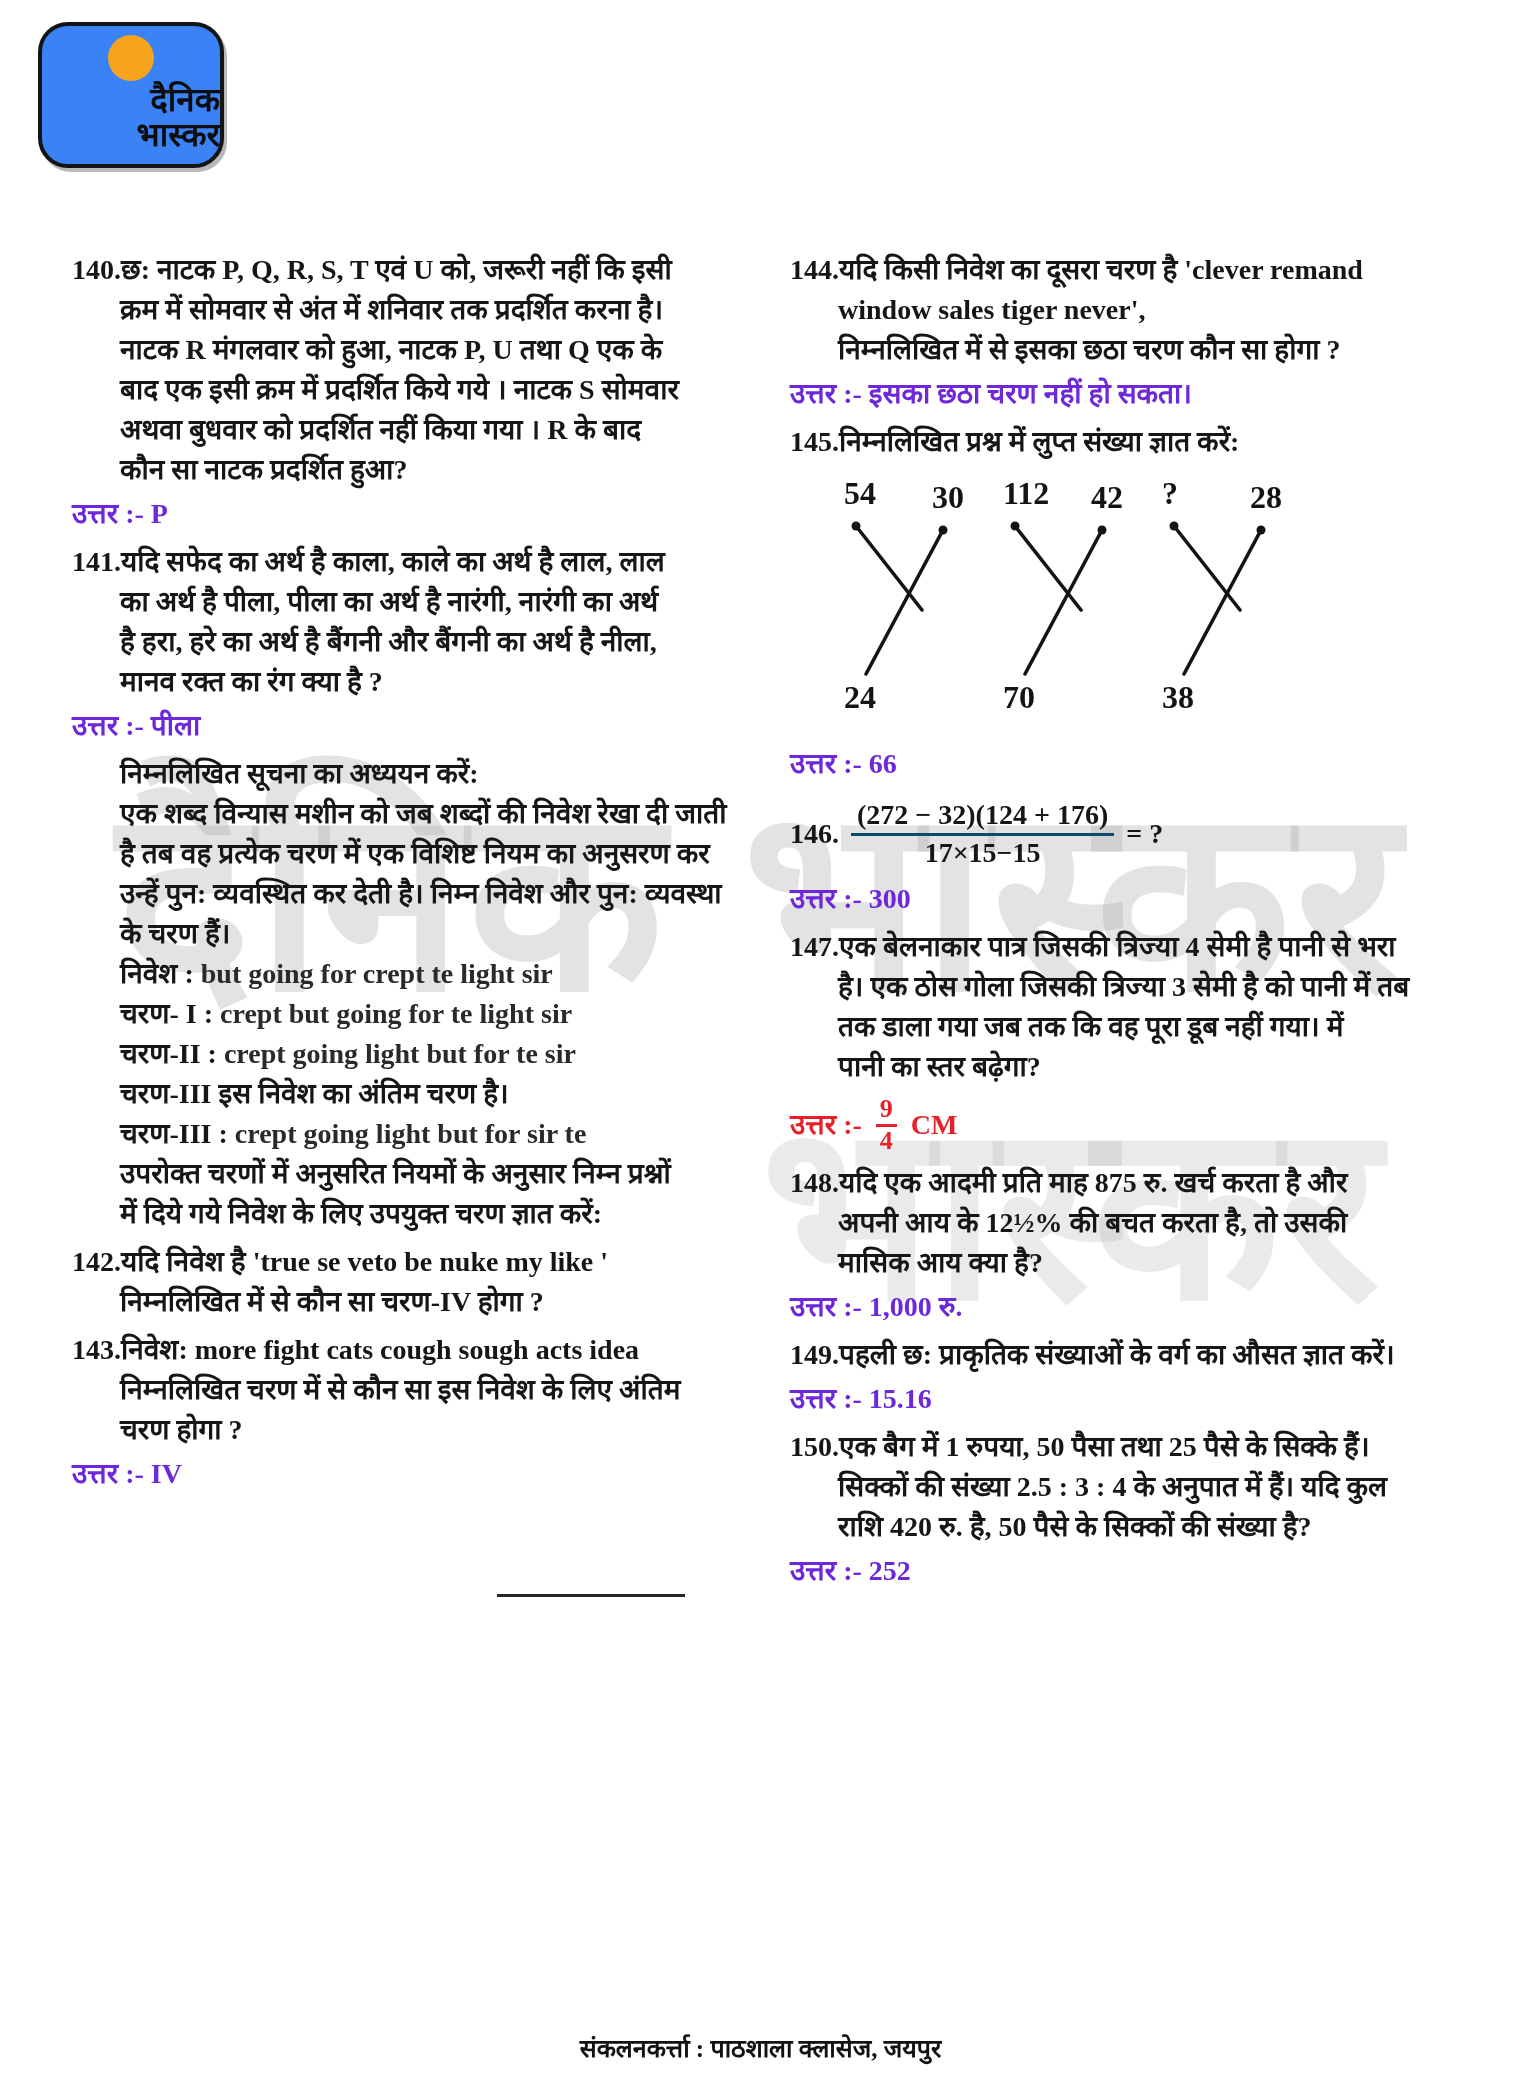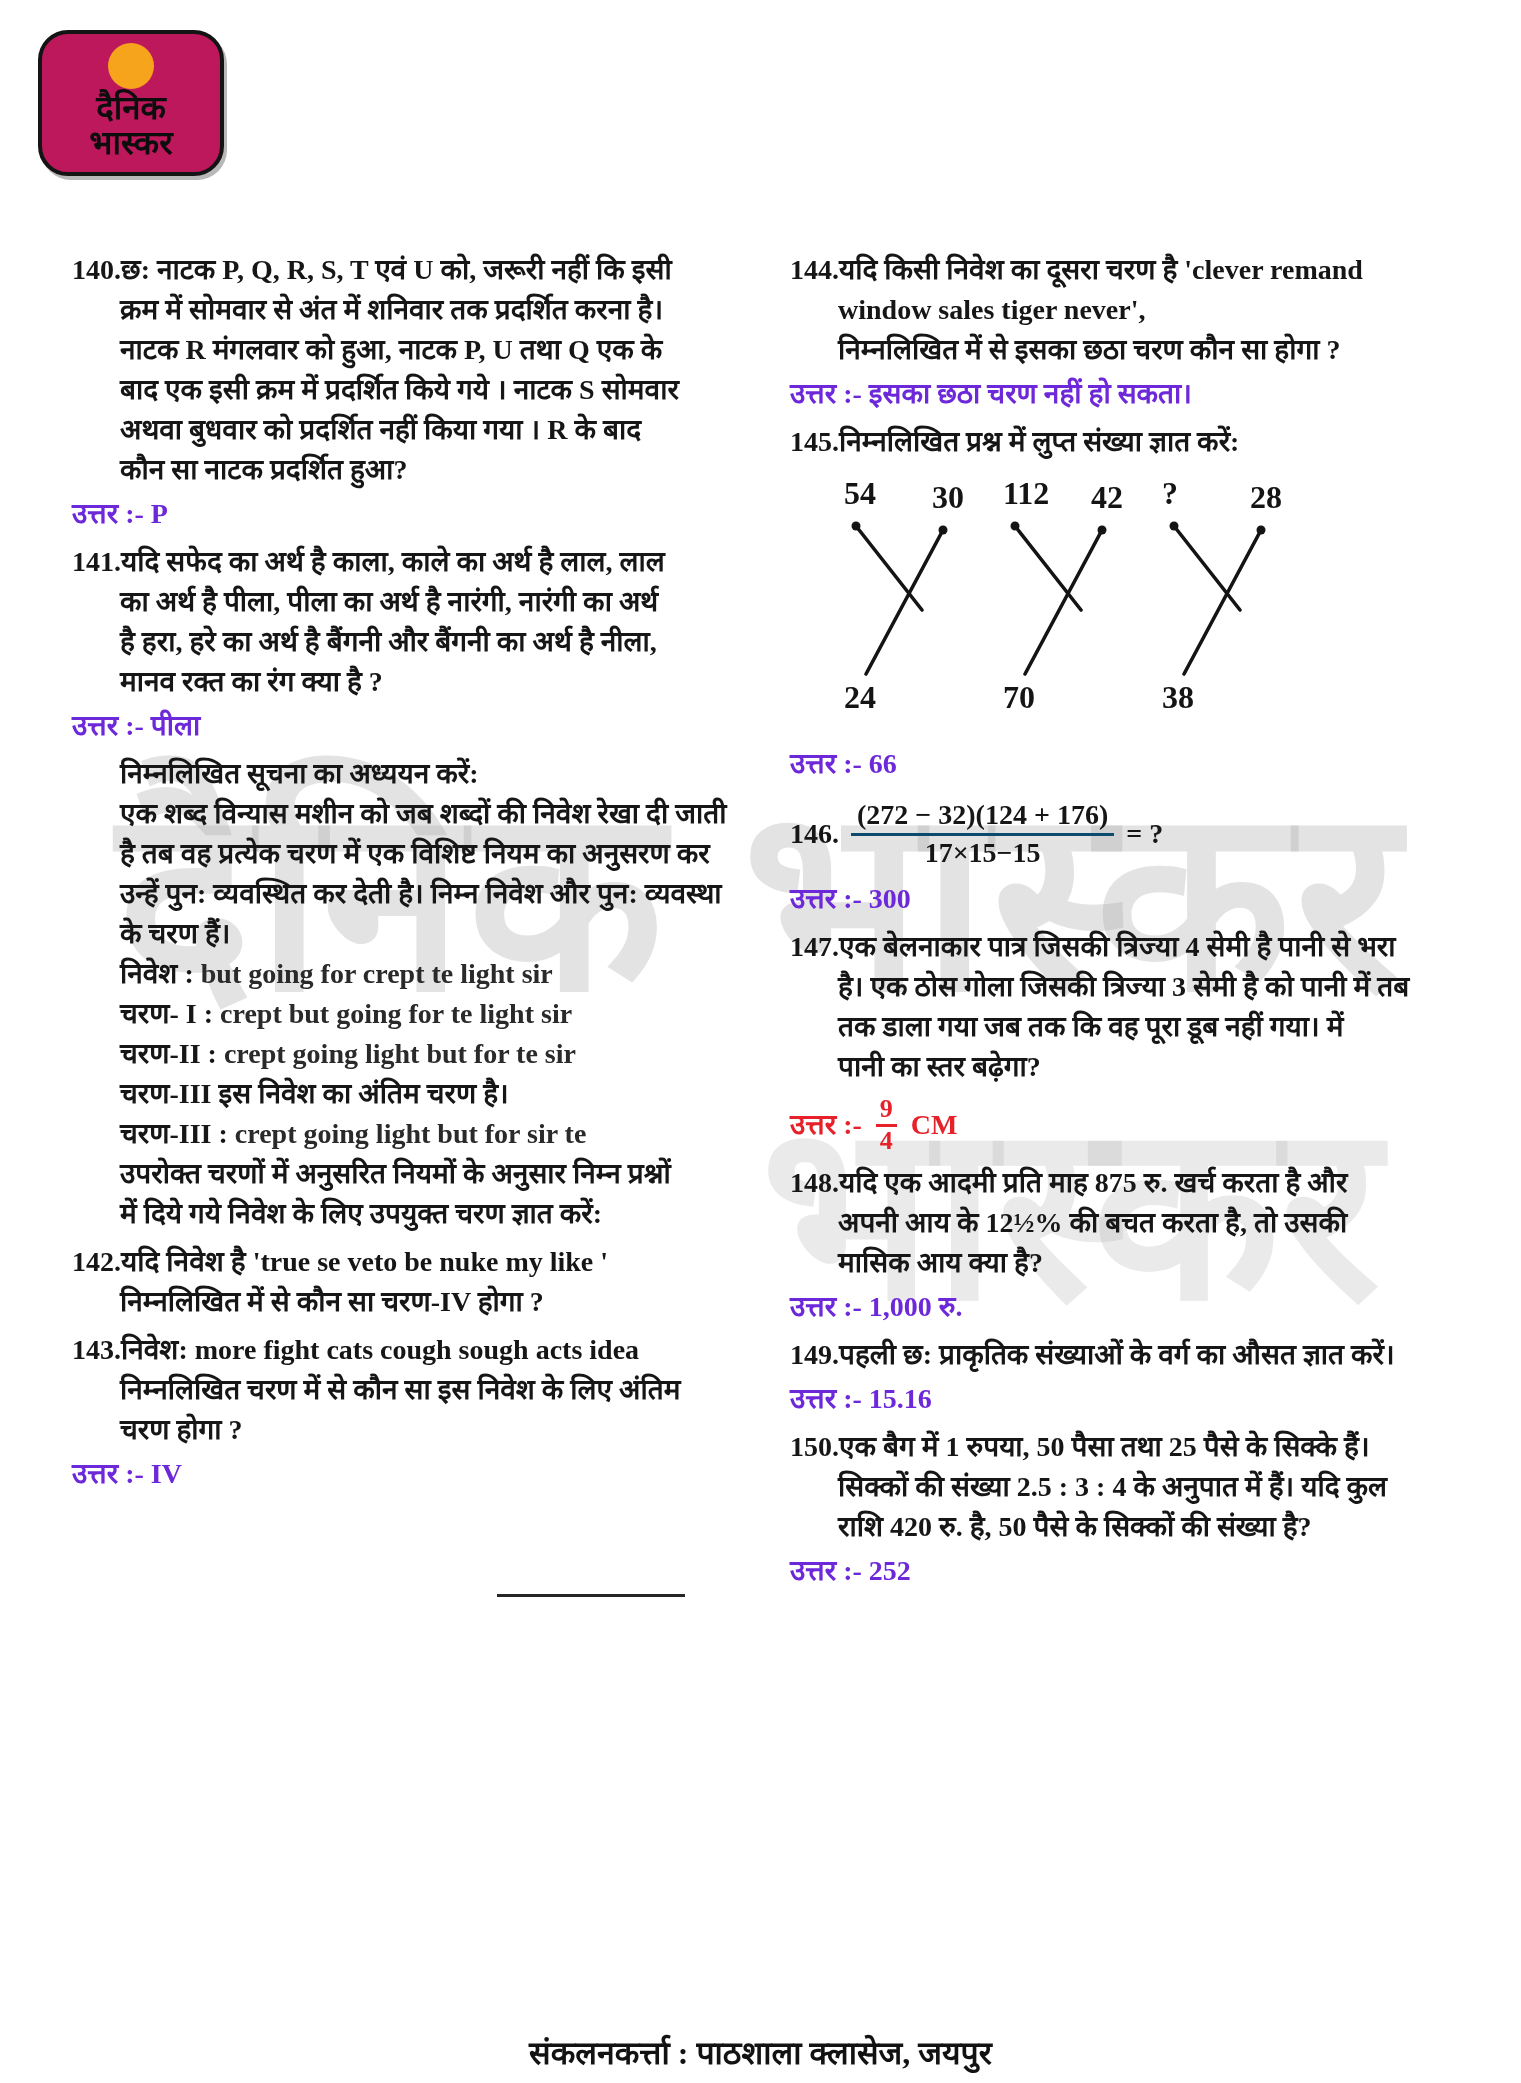--- a/index.html
+++ b/index.html
@@ -8,23 +8,23 @@
     font-family:"Liberation Serif", serif; color:#161616; overflow:hidden;
   }
   
   .watermark { position:absolute; z-index:0; font-weight:700; white-space:nowrap; pointer-events:none;
                font-family:"Liberation Sans", sans-serif; }
   .wm1 { left:-40px; top:715px; width:1600px; text-align:center; font-size:255px;
          color:rgba(173,173,173,0.34); letter-spacing:4px; }
   .wm2-clip { position:absolute; left:735px; top:1035px; width:786px; height:275px; overflow:hidden; z-index:0; pointer-events:none; }
   .wm2-clip .watermark { position:relative; left:-560px; top:0; font-size:245px; color:rgba(178,178,178,0.28); }
   
-  .logo { position:absolute; left:38px; top:30px; width:178px; height:138px; background:#be185d;
+  .logo { position:absolute; left:38px; top:22px; width:178px; height:138px; background:#3b82f6;
           border:4px solid #141414; border-radius:30px; box-shadow:3px 4px 0 rgba(0,0,0,0.28);
-          z-index:2; text-align:center; }
+          z-index:2; text-align:right; }
   .logo-sun { width:46px; height:46px; border-radius:50%; background:#f7a41d; margin:9px auto 1px auto; }
   .logo-text { font-family:"Liberation Sans", sans-serif; font-weight:900; font-size:33px; line-height:35px; color:#0d0d0d; }
   
   .col { position:absolute; z-index:1; font-size:28px; line-height:40px; font-weight:700; }
   .col-left  { left:72px;  top:250px; width:708px; }
   .col-right { left:790px; top:250px; width:725px; }
   .ln { white-space:nowrap; }
   .q { margin-top:8px; }
   .q:first-child { margin-top:0; }
   .q .ln.cont { padding-left:48px; }
@@ -42,21 +42,21 @@
   
   .eq { display:flex; align-items:center; gap:12px; margin-top:14px; line-height:1.2; }
   .frac { display:inline-block; text-align:center; line-height:1.18; }
   .frac .top { display:block; border-bottom:3px solid #0c4a6e; padding:0 6px 2px 6px; }
   .frac .bot { display:block; padding-top:0; }
   .ans-frac { display:flex; align-items:center; gap:14px; color:#e62129; font-weight:700; margin:8px 0 6px 0; }
   .ans-frac .frac { font-size:26px; line-height:1.05; }
   .ans-frac .frac .top { border-bottom:3px solid #e62129; padding:0 4px 2px 4px; }
   
   .divider { position:absolute; left:497px; top:1594px; width:188px; height:3px; background:#262626; z-index:1; }
-  .footer { position:absolute; left:0; top:2030px; width:100%; text-align:center; font-size:32px;
+  .footer { position:absolute; left:0; top:2030px; width:100%; text-align:center; font-size:25px;
             font-weight:700; z-index:1; color:#121212; }
 </style>
 </head>
 <body>
 
 <div class="page">
 
   <div class="watermark wm1">दैनिक भास्कर</div>
   <div class="wm2-clip">
     <div class="watermark">दैनिक भास्कर</div>

